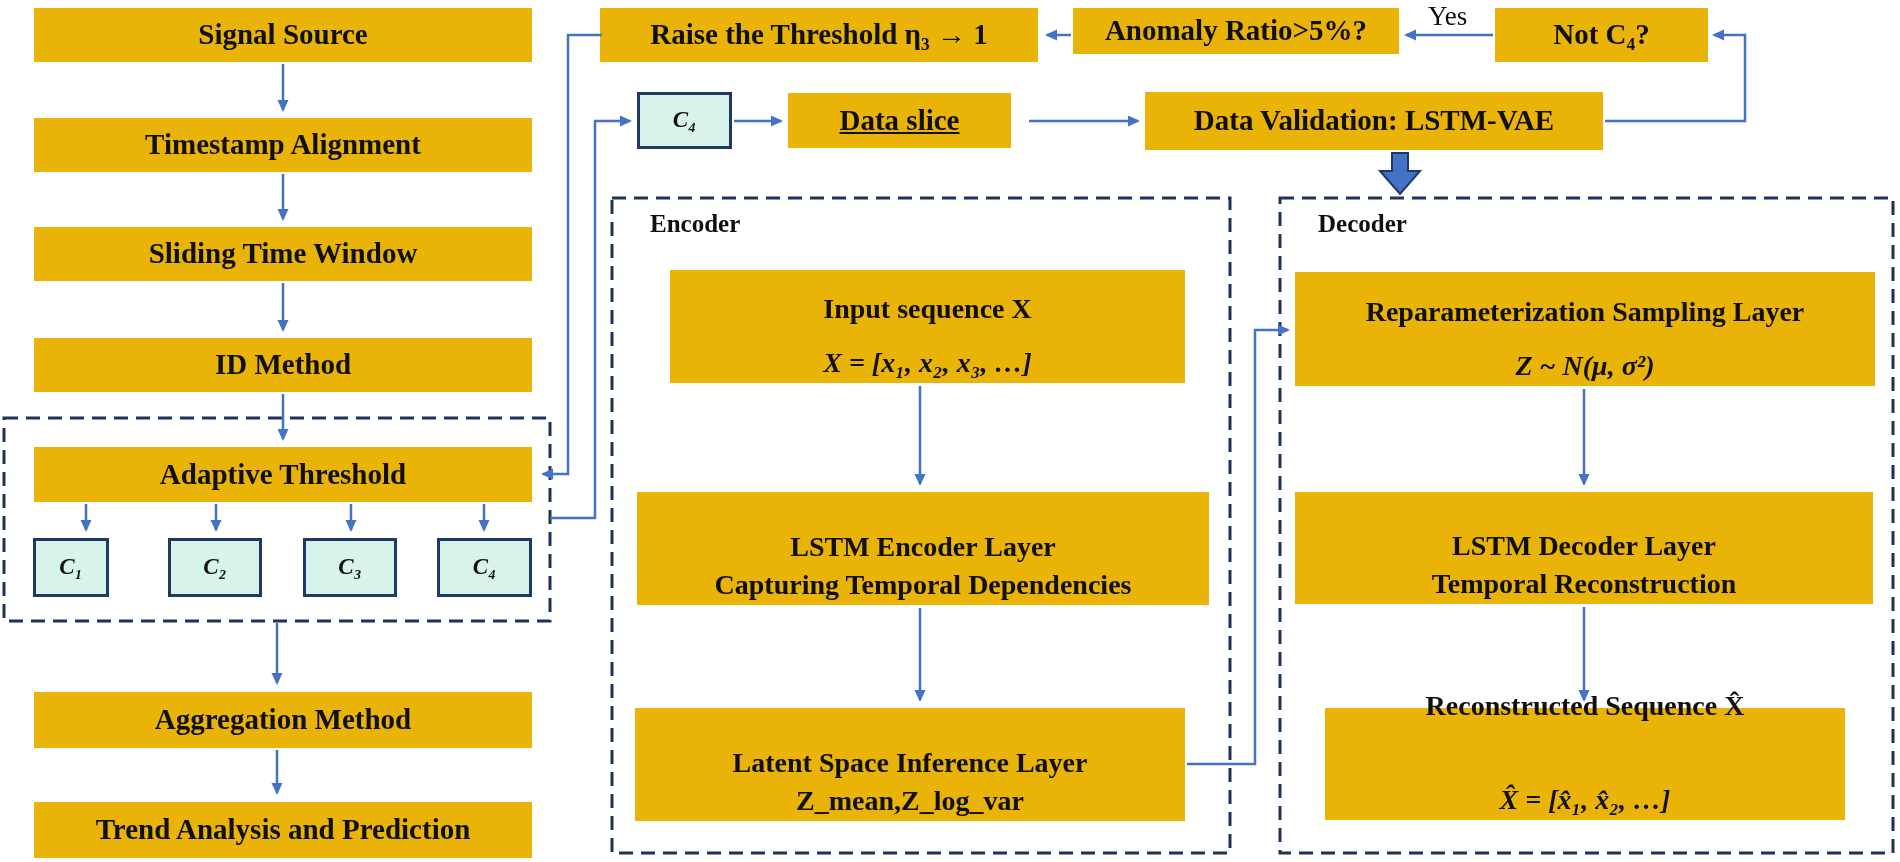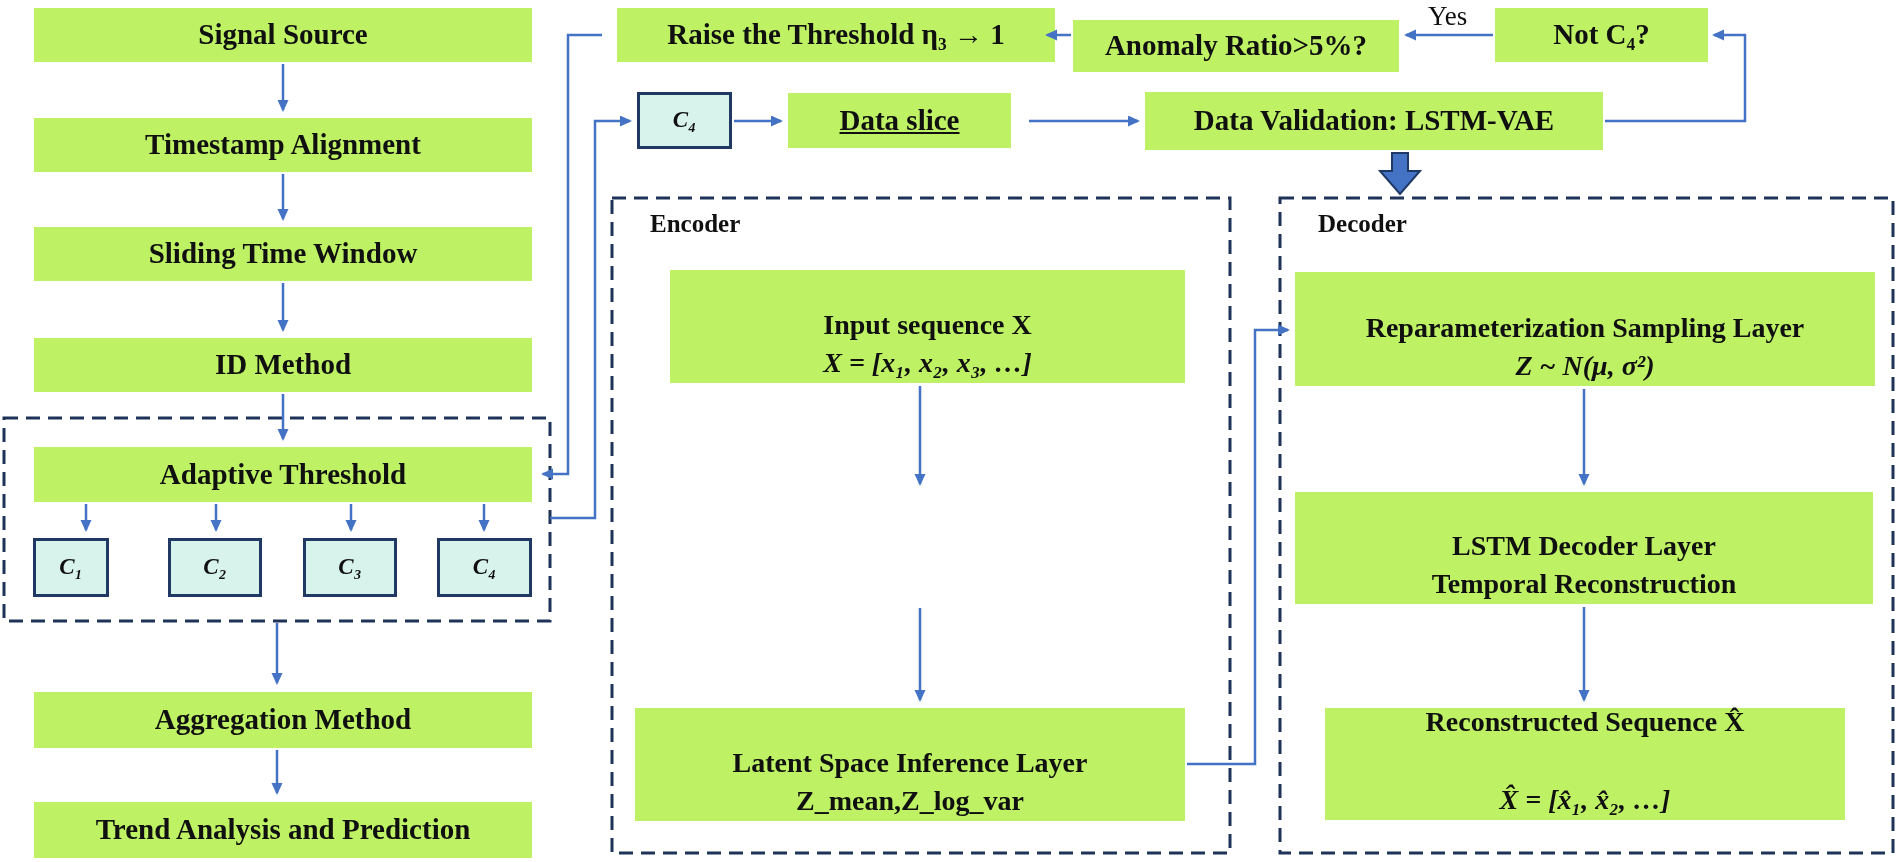--- a/index.html
+++ b/index.html
@@ -1,29 +1,29 @@
 <!DOCTYPE html>
 <html><head>
 <meta charset="utf-8">
 <style>
   html,body{margin:0;padding:0;background:#ffffff;}
   #canvas{
     position:relative;width:1900px;height:862px;background:#ffffff;overflow:hidden;
     font-family:"Liberation Serif","DejaVu Serif",serif;color:#101010;
   }
   .box{
-    position:absolute;background:#bef264;display:flex;align-items:center;justify-content:center;
+    position:absolute;background:#eab308;display:flex;align-items:center;justify-content:center;
     font-weight:bold;font-size:29px;text-align:center;line-height:1.15;
   }
   .mint{
     background:#d8f2ec;border:3px solid #1f3864;box-sizing:border-box;
     font-style:italic;font-size:23px;
   }
   .two-line{flex-direction:column;font-size:28px;line-height:1.38;justify-content:flex-end;}
-  .ital{font-style:italic;}
+  .ital{font-style:italic;margin-top:16px;}
   .group-title{
     position:absolute;font-weight:bold;font-size:25px;color:#101010;
   }
   .yes-label{
     position:absolute;font-size:27px;font-weight:normal;color:#101010;
   }
   svg.overlay{position:absolute;left:0;top:0;pointer-events:none;}
 </style>
 </head>
 <body>
@@ -42,41 +42,45 @@
 
   <div class="box mint" style="left:33px;top:538px;width:76px;height:59px;">C₁</div>
   <div class="box mint" style="left:168px;top:538px;width:94px;height:59px;">C₂</div>
   <div class="box mint" style="left:303px;top:538px;width:94px;height:59px;">C₃</div>
   <div class="box mint" style="left:437px;top:538px;width:95px;height:59px;">C₄</div>
 
   <div class="box" style="left:34px;top:692px;width:498px;height:56px;">Aggregation Method</div>
 
   <div class="box" style="left:34px;top:802px;width:498px;height:56px;">Trend Analysis and Prediction</div>
 
-  <div class="box" style="left:617px;top:8px;width:438px;height:54px;">Raise the Threshold η₃ → 1</div>
+  <div class="box" style="left:600px;top:8px;width:438px;height:54px;">Raise the Threshold η₃ → 1</div>
 
-  <div class="box" style="left:1073px;top:8px;width:326px;height:52px;margin-top:12px;">Anomaly Ratio&gt;5%?</div>
+  <div class="box" style="left:1073px;top:8px;width:326px;height:46px;">Anomaly Ratio&gt;5%?</div>
 
   <div class="yes-label" style="left:1428px;top:1px;">Yes</div>
 
   <div class="box" style="left:1495px;top:8px;width:213px;height:54px;">Not C₄?</div>
 
   <div class="box mint" style="left:637px;top:92px;width:95px;height:57px;">C₄</div>
 
   <div class="box" style="left:788px;top:93px;width:223px;height:55px;text-decoration:underline;">Data slice</div>
 
   <div class="box" style="left:1145px;top:92px;width:458px;height:58px;">Data Validation: LSTM-VAE</div>
 
   <div class="group-title" style="left:650px;top:210px;">Encoder</div>
 
   <div class="box two-line" style="left:670px;top:270px;width:515px;height:113px;">
     <span>Input sequence X</span>
     <span class="ital">X = [x₁, x₂, x₃, …]</span>
   </div>
 
+  <div class="box two-line" style="left:637px;top:492px;width:572px;height:113px;">
+    <span>LSTM Encoder Layer</span>
+    <span>Capturing Temporal Dependencies</span>
+  </div>
 
   <div class="box two-line" style="left:635px;top:708px;width:550px;height:113px;">
     <span>Latent Space Inference Layer</span>
     <span>Z_mean,Z_log_var</span>
   </div>
 
   <div class="group-title" style="left:1318px;top:210px;">Decoder</div>
 
   <div class="box two-line" style="left:1295px;top:272px;width:580px;height:114px;">
     <span>Reparameterization Sampling Layer</span>

